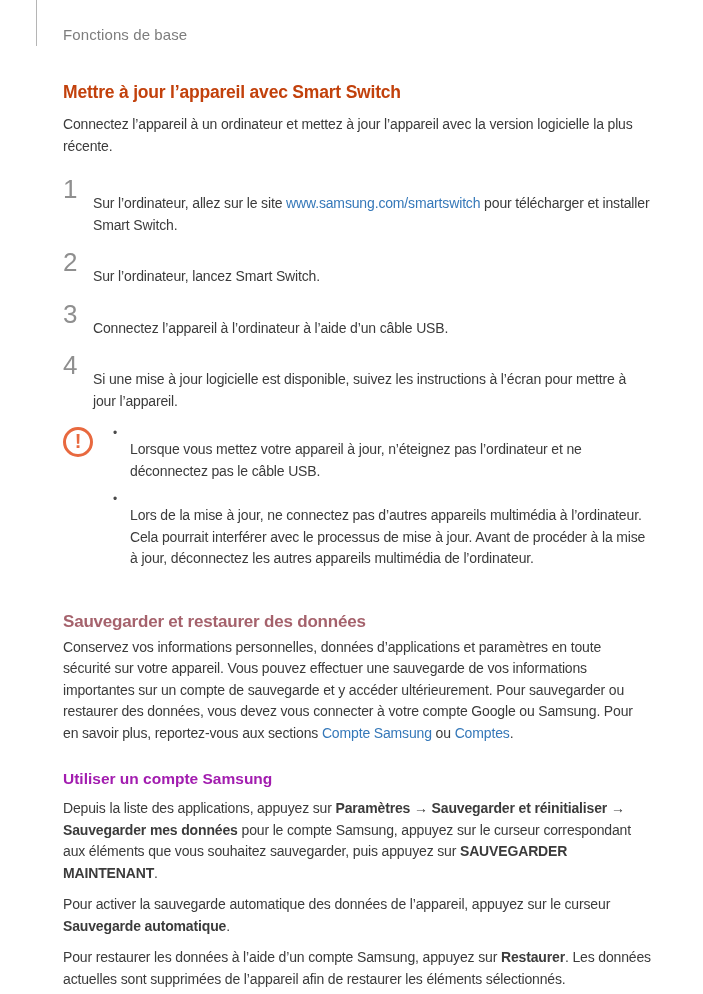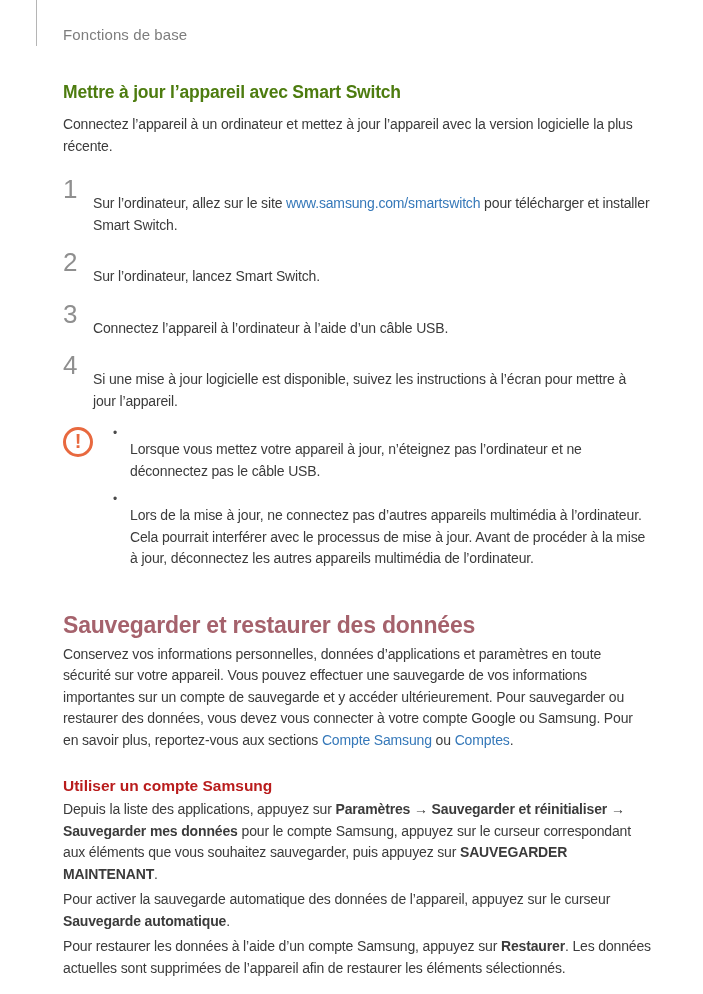--- a/index.html
+++ b/index.html
@@ -11,21 +11,21 @@
   }
   .page { position:absolute; inset:0; padding:0 52px 0 63px; }
   .side-rule {
     position:absolute; left:36px; top:0; width:1px; height:46px;
     background:#b5b5b5;
   }
   .running-header {
     padding-top:26px; font-size:15px; color:#7d7d7d; letter-spacing:0.1px;
   }
   .h1 {
-    margin-top:39px; font-size:17.5px; font-weight:bold; color:#4d7c0f;
+    margin-top:39px; font-size:17.5px; font-weight:bold; color:#c2410c;
     letter-spacing:-0.2px;
   }
   .body-text { font-size:14px; line-height:21.5px; letter-spacing:-0.15px;margin-top:15px; }
   .intro { margin-top:11px; max-width:596px; }
   .steps { margin-top:18px; }
   .step { display:flex; align-items:flex-start; margin-bottom:12px; min-height:28px; }
   .step-num {
     flex:0 0 30px; font-size:26px; line-height:28px; color:#8f8f8f;
     font-weight:400;
   }
@@ -35,26 +35,26 @@
   .warn-icon {
     width:30px; height:30px; border:3.5px solid var(--orange, #e8693f);
     border-radius:50%; display:flex; align-items:center; justify-content:center;
     color:var(--orange, #e8693f); font-weight:bold; font-size:20px; line-height:1;
     padding-bottom:2px;
   }
   .warn-item { display:flex; margin-bottom:8px; }
   .warn-bullet { flex:0 0 17px; color:#4a4a4a; font-size:12px; padding-top:2px; }
   .warn-text { max-width:525px; }
   .h2 {
-    margin-top:34px; font-size:23px; font-weight:bold;
+    margin-top:34px; font-size:17px; font-weight:bold;
     color:var(--rose, #a5626c); letter-spacing:-0.2px;
   }
   .section-intro { margin-top:5px; max-width:596px; }
-  .h3 { margin-top:26px; font-size:15.5px; font-weight:bold; color:#b91c1c; }
-  .para { margin-top:4px; max-width:596px; }
+  .h3 { margin-top:26px; font-size:15.5px; font-weight:bold; color:#a21caf; }
+  .para { margin-top:10px; max-width:596px; }
   .b { font-weight:bold; }
   .link { color:var(--blue, #3578b9); cursor:pointer; }
   .page-number {
     position:absolute; bottom:20px; left:0; right:0; text-align:center;
     font-size:13.5px; color:#8a8a8a;
   }
 </style>
 </head>
 <body>
 

